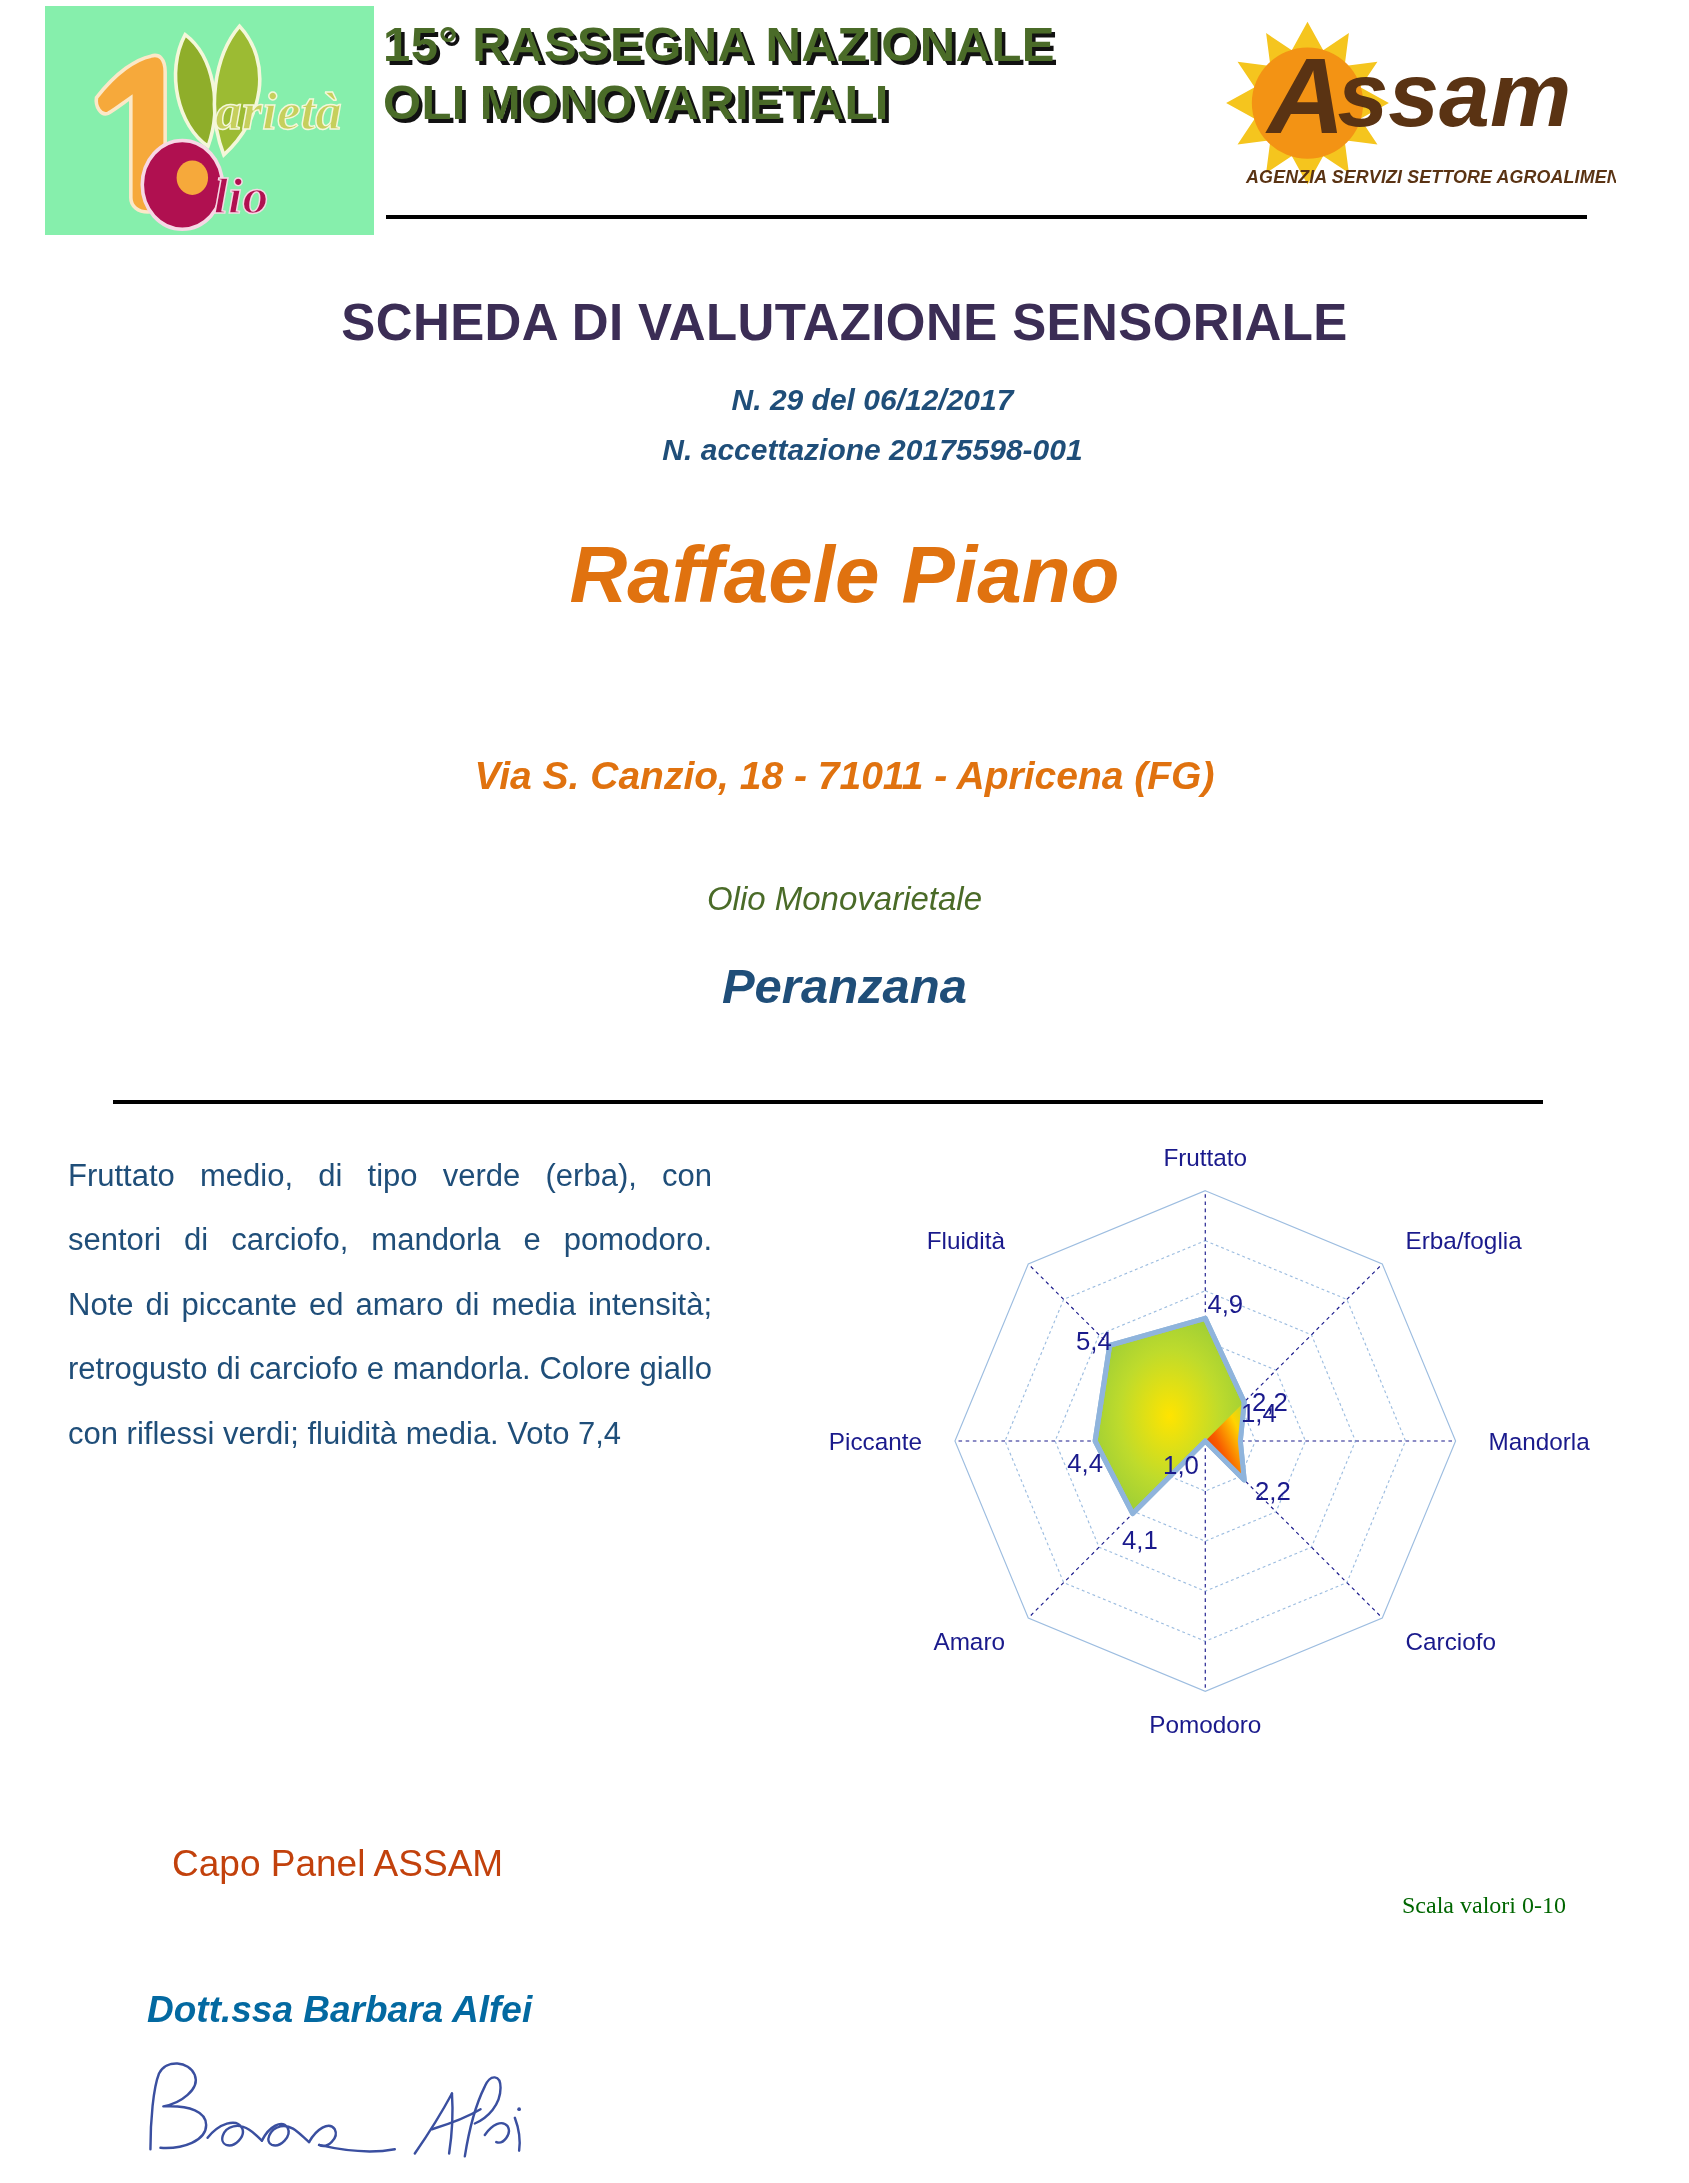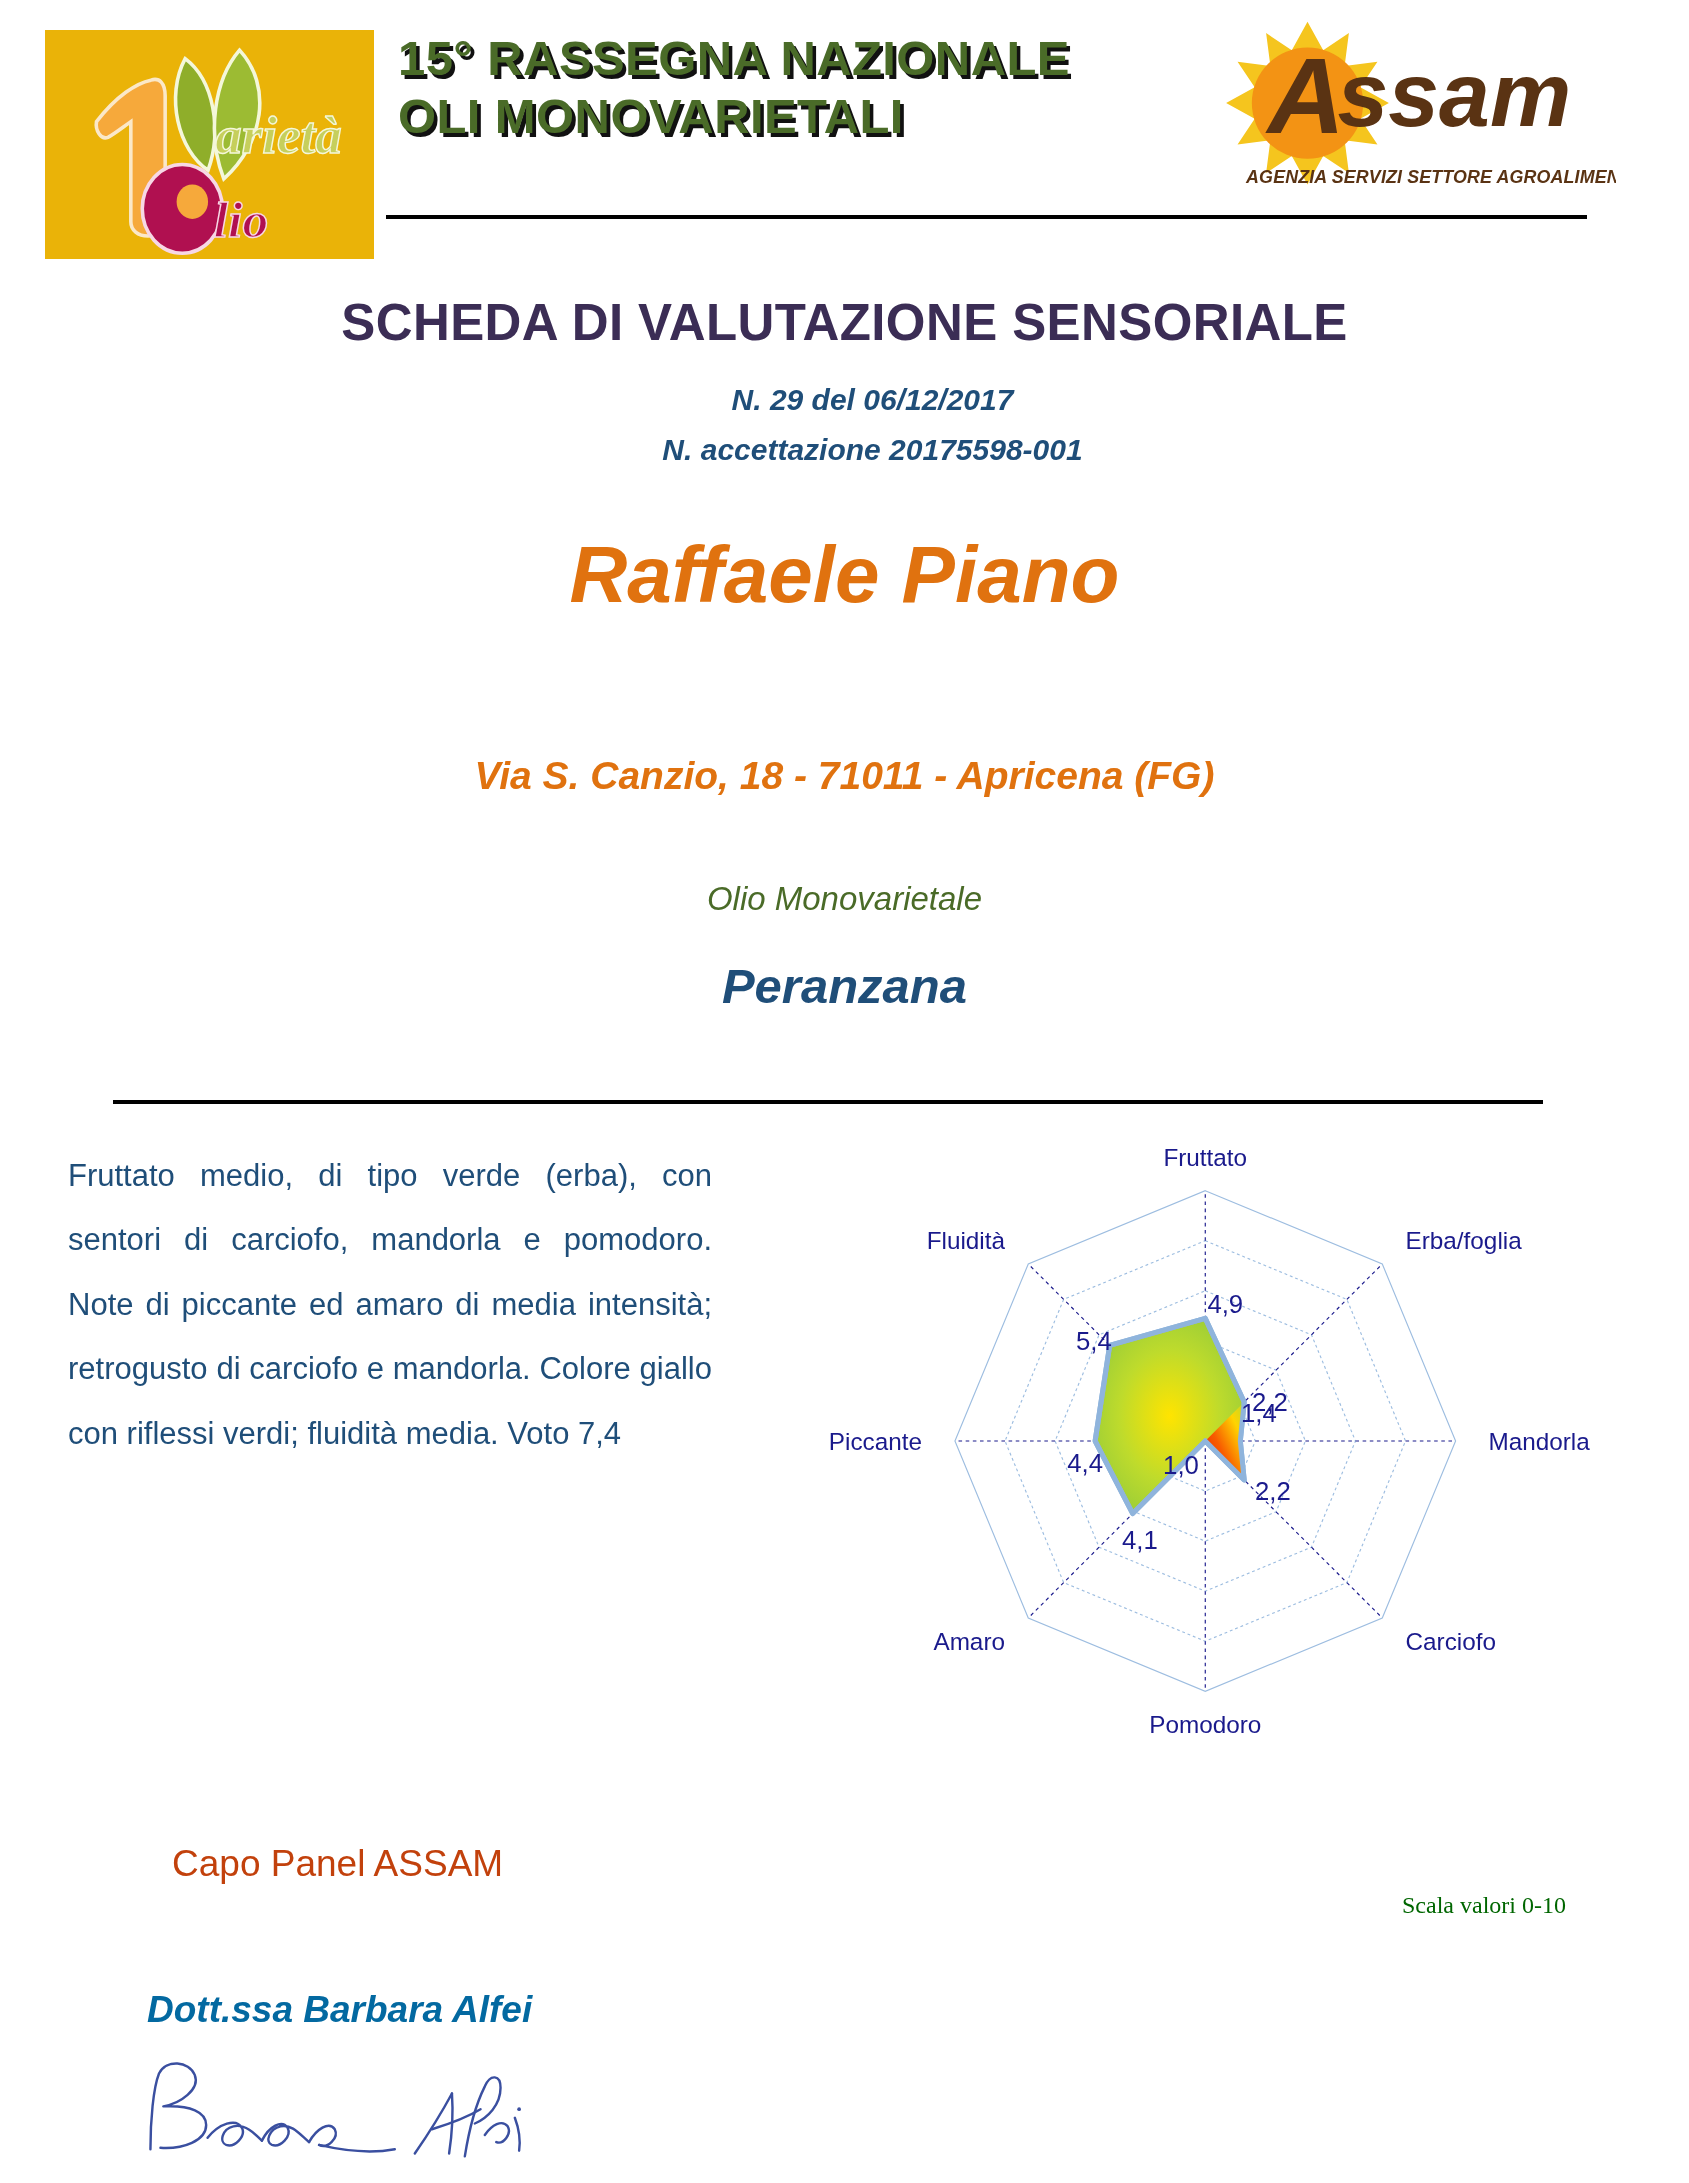--- a/index.html
+++ b/index.html
@@ -4,26 +4,26 @@
 <style>
   html, body { margin:0; padding:0; background:#ffffff; }
   body { width:1689px; height:2183px; position:relative;
          font-family:"Liberation Sans", sans-serif; overflow:hidden; }
 
   
   #header { position:absolute; left:0; top:0; width:1689px; height:236px; }
 
   #logo-varieta {
     position:absolute; left:45px; top:5.7px; width:329px; height:229px;
-    background:#eab308; overflow:hidden;margin-top:24px;
+    background:#86efac; overflow:hidden;
   }
   #logo-varieta svg { position:absolute; left:0; top:0; }
 
   #header-title {
-    position:absolute; left:383px; top:30px; width:808px;margin-left:15px;
+    position:absolute; left:383px; top:16px; width:808px;
   }
   .hdr-line {
     font-family:"Liberation Sans", sans-serif;
     font-weight:bold; font-size:49px; letter-spacing:0.4px;
     color:#4a6b28; line-height:1.18;
     text-shadow: 3.6px 3.6px 0 #111111;
     white-space:nowrap;
   }
   #header-rule {
     position:absolute; left:386px; top:215px; width:1201px; height:3.6px;

